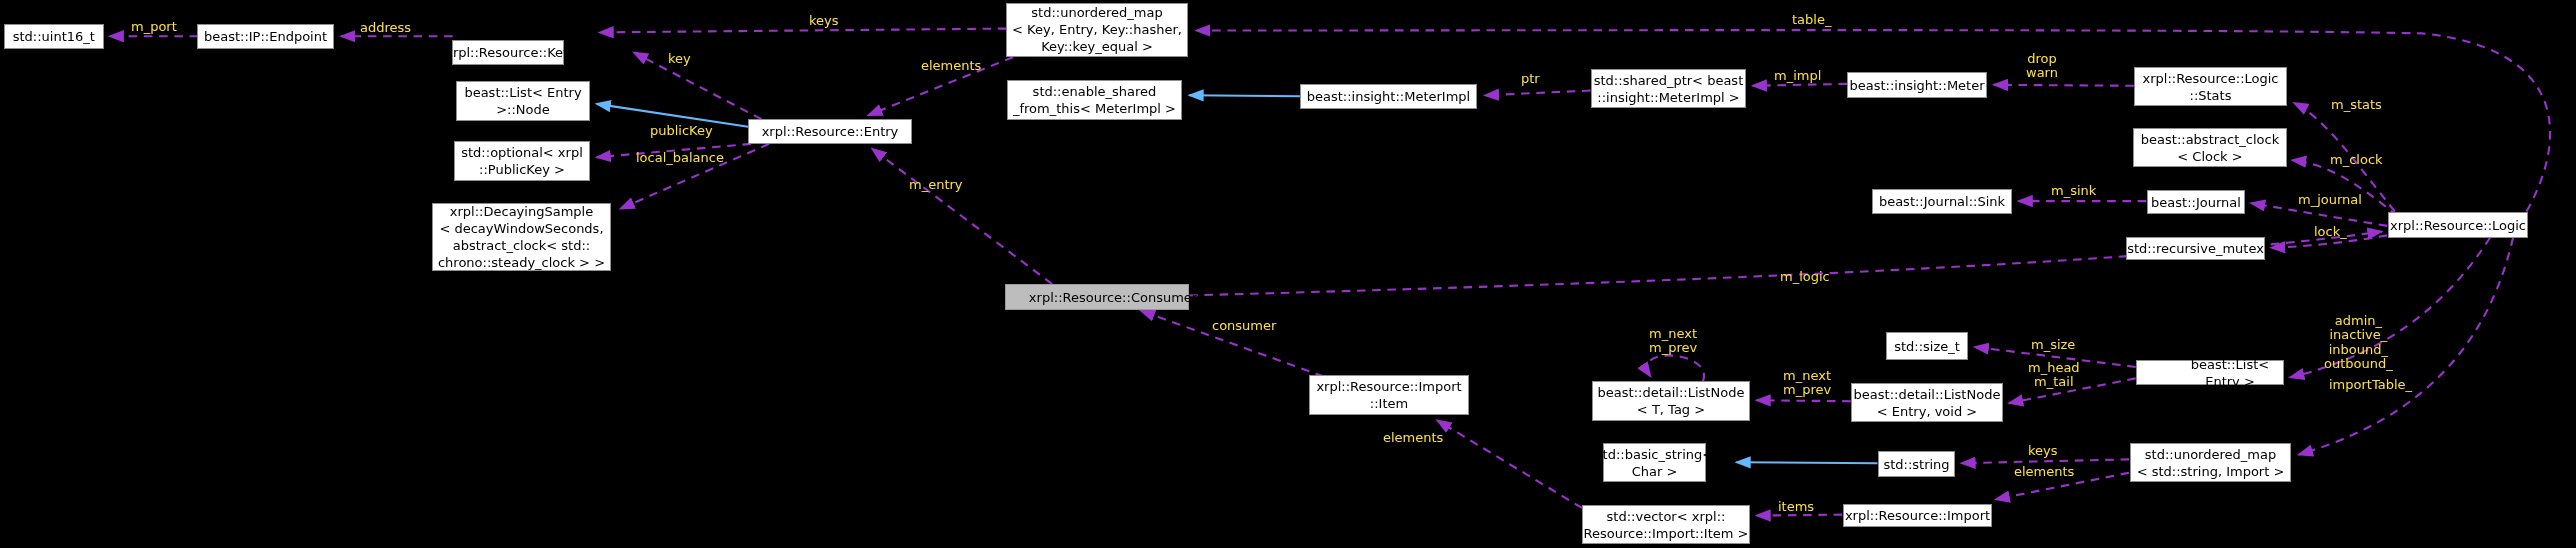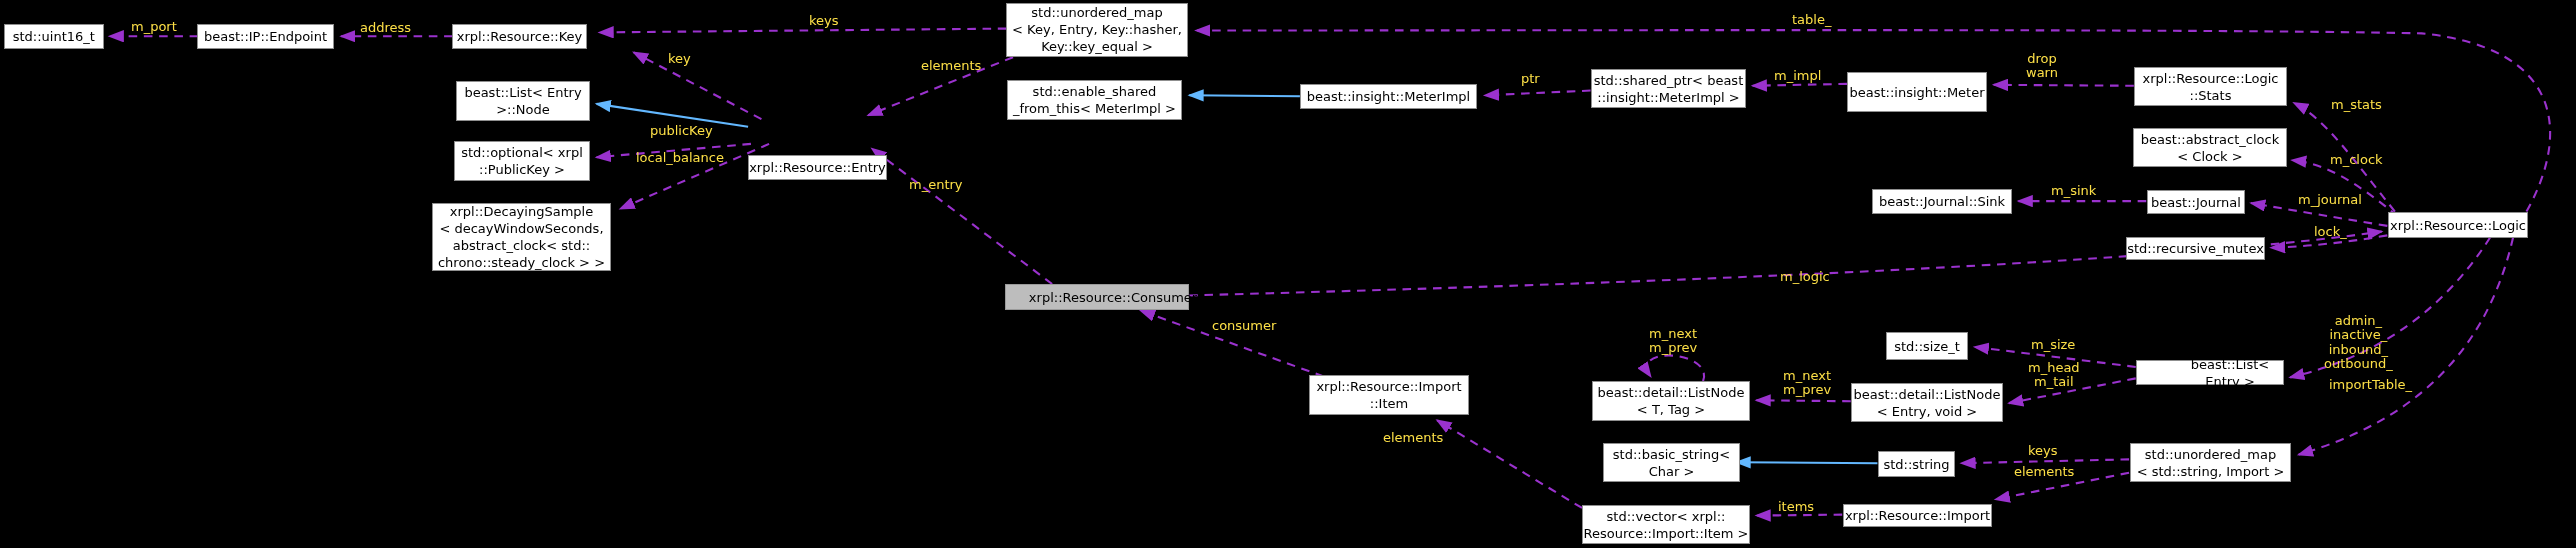--- a/index.html
+++ b/index.html
@@ -58,57 +58,57 @@
     <path class="usage" d="M 2636 249 C 2606 380 2520 445 2411 477" marker-end="url(#aP)"></path>
     <path class="usage" d="M 2233 482 L 2057 486" marker-end="url(#aP)"></path>
     <path class="usage" d="M 2233 496 L 2093 524" marker-end="url(#aP)"></path>
     <path class="usage" d="M 1932 540 L 1842 541" marker-end="url(#aP)"></path>
     <path class="usage" d="M 1659 533 L 1507 441" marker-end="url(#aP)"></path>
     <path class="inherit" d="M 1969 486 L 1821 485" marker-end="url(#aC)"></path>
   </svg>
 
   <div class="node" style="left:3.8px;top:24px;width:100px;height:25px;">std::uint16_t</div>
   <div class="node" style="left:197px;top:24px;width:137px;height:25px;">beast::IP::Endpoint</div>
-  <div class="node" style="left:452px;top:24px;width:135px;height:25px;">xrpl::Resource::Key</div>
+  <div class="node" style="left:452px;top:40px;width:112px;height:25px;">xrpl::Resource::Key</div>
   <div class="node" style="left:456px;top:81px;width:134px;height:40px;">beast::List&lt; Entry
 &gt;::Node</div>
   <div class="node" style="left:454px;top:141px;width:136px;height:40px;">std::optional&lt; xrpl
 ::PublicKey &gt;</div>
   <div class="node" style="left:432px;top:203px;width:179px;height:68px;">xrpl::DecayingSample
 &lt; decayWindowSeconds,
 abstract_clock&lt; std::
 chrono::steady_clock &gt; &gt;</div>
-  <div class="node" style="left:748px;top:119px;width:139px;height:25px;margin-top:36px;">xrpl::Resource::Entry</div>
+  <div class="node" style="left:748px;top:119px;width:164px;height:25px;">xrpl::Resource::Entry</div>
   <div class="node" style="left:1006px;top:2.9px;width:182px;height:54px;">std::unordered_map
 &lt; Key, Entry, Key::hasher,
 Key::key_equal &gt;</div>
   <div class="node" style="left:1007px;top:80px;width:175px;height:40px;">std::enable_shared
 _from_this&lt; MeterImpl &gt;</div>
   <div class="node" style="left:1300px;top:84px;width:177px;height:25px;">beast::insight::MeterImpl</div>
   <div class="node" style="left:1591px;top:69px;width:155px;height:39px;">std::shared_ptr&lt; beast
 ::insight::MeterImpl &gt;</div>
-  <div class="node" style="left:1847px;top:72px;width:140px;height:40px;">beast::insight::Meter</div>
+  <div class="node" style="left:1847px;top:72px;width:140px;height:26px;">beast::insight::Meter</div>
   <div class="node" style="left:2134px;top:67px;width:153px;height:39px;">xrpl::Resource::Logic
 ::Stats</div>
   <div class="node" style="left:2133px;top:128px;width:154px;height:39px;">beast::abstract_clock
 &lt; Clock &gt;</div>
   <div class="node" style="left:1872px;top:189px;width:140px;height:25px;">beast::Journal::Sink</div>
   <div class="node" style="left:2147px;top:190px;width:98px;height:24px;">beast::Journal</div>
   <div class="node" style="left:2126px;top:237px;width:139px;height:23px;">std::recursive_mutex</div>
   <div class="node" style="left:2388px;top:212px;width:140px;height:26px;">xrpl::Resource::Logic</div>
   <div class="node hl" style="left:1005px;top:284px;width:184px;height:26px;padding-left:32px;">xrpl::Resource::Consumer</div>
   <div class="node" style="left:1309px;top:375px;width:160px;height:40px;">xrpl::Resource::Import
 ::Item</div>
   <div class="node" style="left:1592px;top:381px;width:158px;height:40px;">beast::detail::ListNode
 &lt; T, Tag &gt;</div>
   <div class="node" style="left:1851px;top:383px;width:152px;height:39px;">beast::detail::ListNode
 &lt; Entry, void &gt;</div>
   <div class="node" style="left:1886px;top:332px;width:82px;height:28px;">std::size_t</div>
   <div class="node" style="left:2136px;top:360px;width:148px;height:25px;padding-left:40px;">beast::List&lt; Entry &gt;</div>
-  <div class="node" style="left:1603px;top:443px;width:137px;height:39px;">std::basic_string&lt;
+  <div class="node" style="left:1603px;top:443px;width:103px;height:39px;">std::basic_string&lt;
 Char &gt;</div>
   <div class="node" style="left:1878px;top:451px;width:77px;height:26px;">std::string</div>
   <div class="node" style="left:2130px;top:443px;width:161px;height:39px;">std::unordered_map
 &lt; std::string, Import &gt;</div>
   <div class="node" style="left:1582px;top:505px;width:168px;height:39px;">std::vector&lt; xrpl::
 Resource::Import::Item &gt;</div>
   <div class="node" style="left:1843px;top:504px;width:149px;height:23px;">xrpl::Resource::Import</div>
 
   <div class="elabel" style="left:131px;top:20px;">m_port</div>
   <div class="elabel" style="left:360px;top:21px;">address</div>

